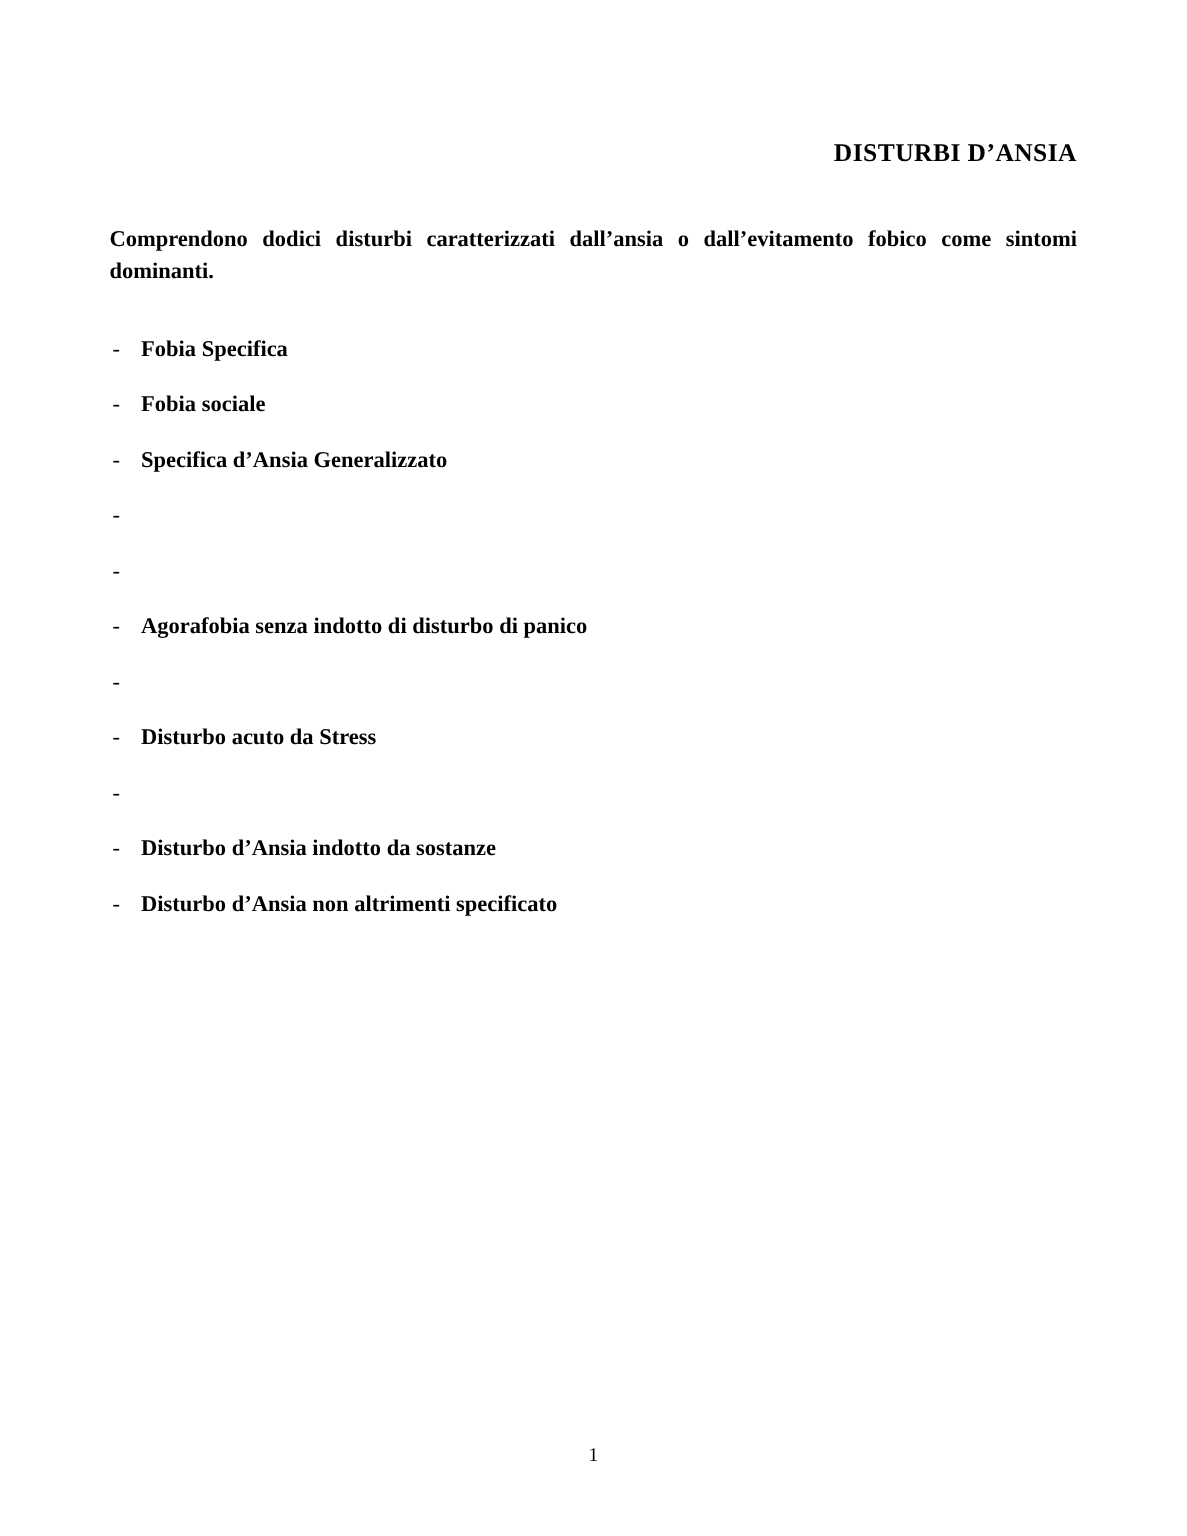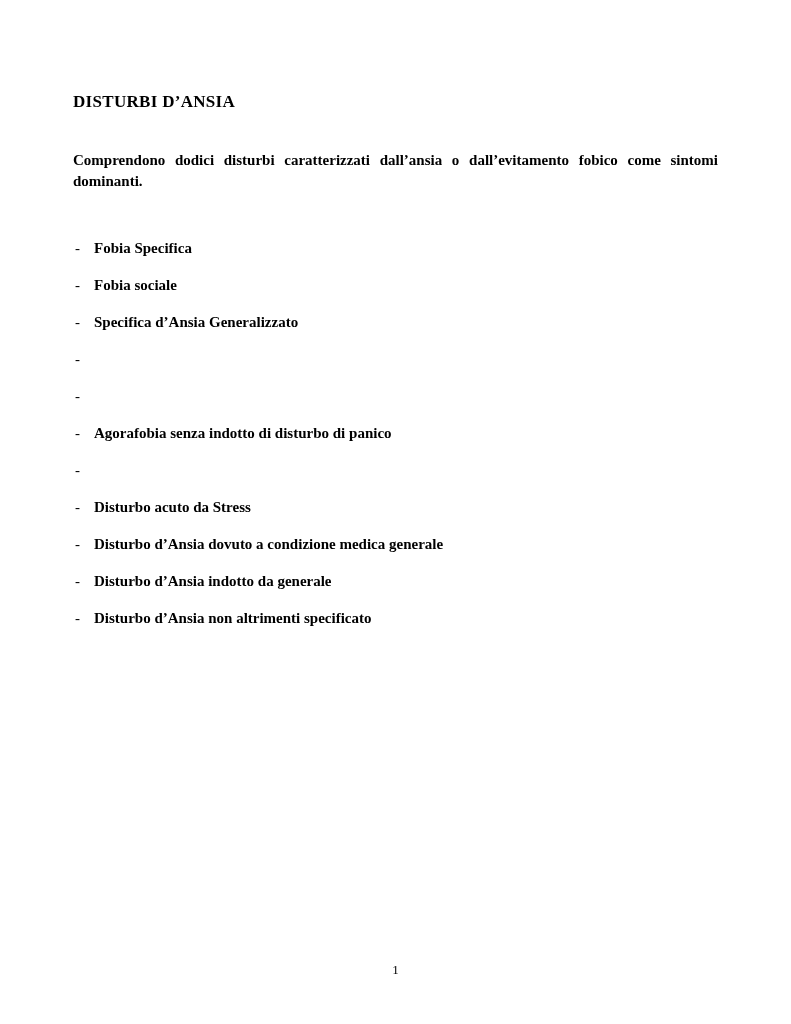--- a/index.html
+++ b/index.html
@@ -15,33 +15,33 @@
   .page {
     position: relative;
     width: 791px;
     height: 1024px;
     background: #ffffff;
     padding: 92px 73px 0 73px;
     overflow: hidden;
   }
 
   .doc-title {
-    text-align: left;
+    text-align: right;
     font-size: 17px;
     font-weight: bold;
     letter-spacing: 0.3px;
     margin-bottom: 38px;
   }
 
   .intro {
     font-size: 15px;
     font-weight: bold;
     line-height: 21px;
     text-align: justify;
-    margin-bottom: 47px;
+    margin-bottom: 32px;
   }
 
   .disorder-list {
     list-style: none;
   }
 
   .disorder-list li {
     display: flex;
     align-items: baseline;
     font-size: 15px;
@@ -100,25 +100,24 @@
     </li>
     <li>
       <span class="dash">-</span>
     </li>
     <li>
       <span class="dash">-</span>
       <span class="label">Disturbo acuto da Stress</span>
     </li>
     <li>
       <span class="dash">-</span>
-      <span class="label">Disturbo d’Ansia dovuto a condizione medica generale</span>
     </li>
     <li>
       <span class="dash">-</span>
-      <span class="label">Disturbo d’Ansia indotto da generale</span>
+      <span class="label">Disturbo d’Ansia indotto da sostanze</span>
     </li>
     <li>
       <span class="dash">-</span>
       <span class="label">Disturbo d’Ansia non altrimenti specificato</span>
     </li>
   </ul>
 
   <div class="page-number">1</div>
 
 </div>

